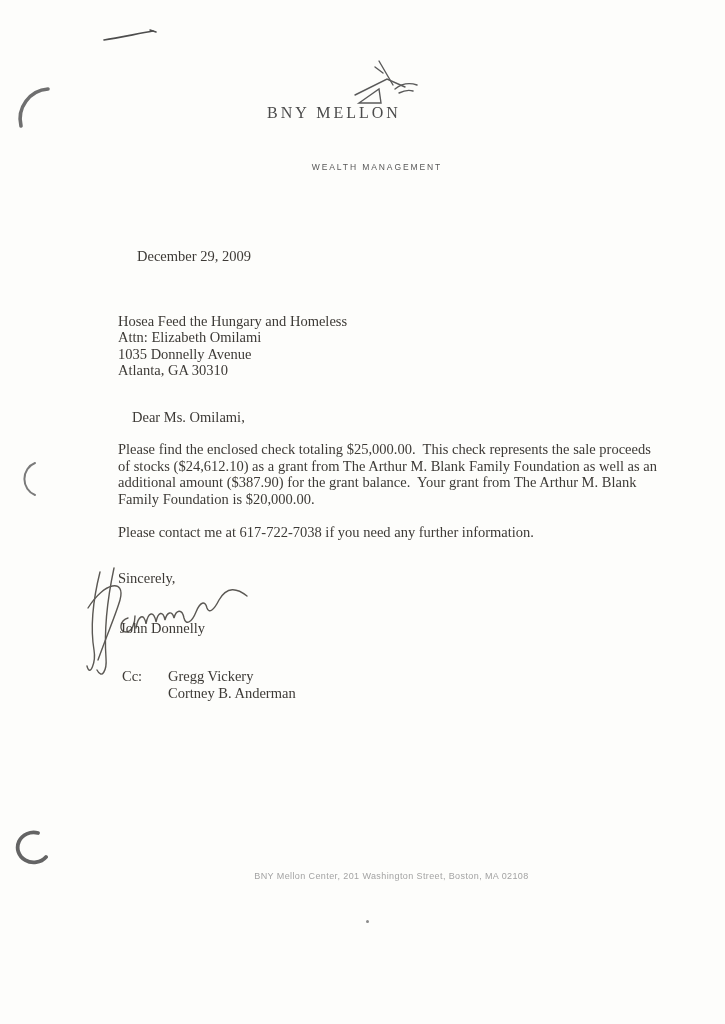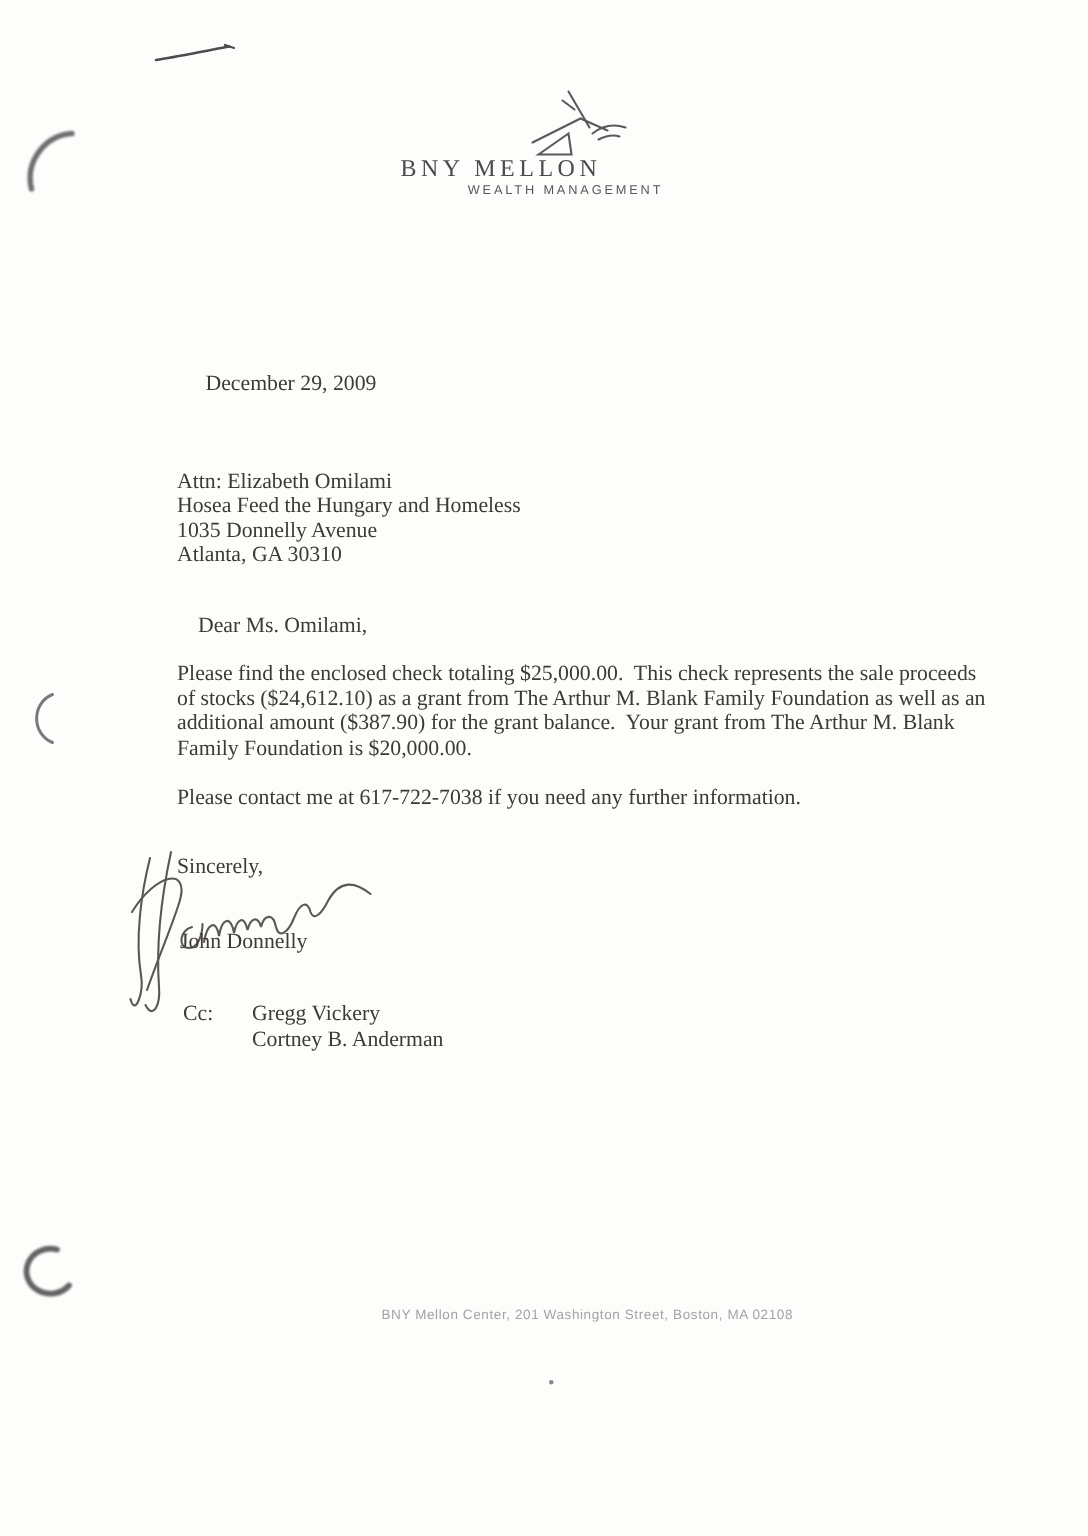--- a/index.html
+++ b/index.html
@@ -16,21 +16,21 @@
   .txt{white-space:pre;}
   
   .logo-word{
     font-family:"Liberation Serif",serif;
     font-size:16px;letter-spacing:3px;color:#4b4b4b;
     text-align:left;width:220px;
   }
   .logo-sub{
     font-family:"Liberation Sans",sans-serif;
     font-size:8.5px;letter-spacing:1.9px;color:#585858;
-    text-align:center;width:220px;
+    text-align:center;width:220px;margin-top:41px;
   }
   
   .body-text{font-size:14.5px;line-height:16.5px;}
   .addr{font-size:14.5px;line-height:16.3px;}
   
   .footer{
     width:725px;text-align:center;
     font-family:"Liberation Sans","DejaVu Sans",sans-serif;
     font-size:9px;letter-spacing:.4px;color:#a3a3a3;
   }
@@ -68,22 +68,22 @@
       <path d="M47,35 Q55,31 61,33"></path>
       <path d="M23,9 L31,15"></path>
     </g>
   </svg>
   <div class="abs logo-word" style="left:267px;top:104px;">BNY MELLON</div>
   <div class="abs logo-sub" style="left:267px;top:121px;">WEALTH MANAGEMENT</div>
 
   <div class="abs body-text txt" style="left:118px;top:248px;margin-left:19px;">December 29, 2009</div>
 
   <div class="abs" style="left:118px;top:313px;">
+    <div class="addr txt">Hosea Feed the Hungary and Homeless</div>
     <div class="addr txt">Attn: Elizabeth Omilami</div>
-    <div class="addr txt">Hosea Feed the Hungary and Homeless</div>
     <div class="addr txt">1035 Donnelly Avenue</div>
     <div class="addr txt">Atlanta, GA 30310</div>
   </div>
 
   <div class="abs body-text txt" style="left:132px;top:409px;">Dear Ms. Omilami,</div>
 
   <div class="abs" style="left:118px;top:441px;">
     <div class="body-text txt">Please find the enclosed check totaling $25,000.00.  This check represents the sale proceeds</div>
     <div class="body-text txt">of stocks ($24,612.10) as a grant from The Arthur M. Blank Family Foundation as well as an</div>
     <div class="body-text txt">additional amount ($387.90) for the grant balance.  Your grant from The Arthur M. Blank</div>

